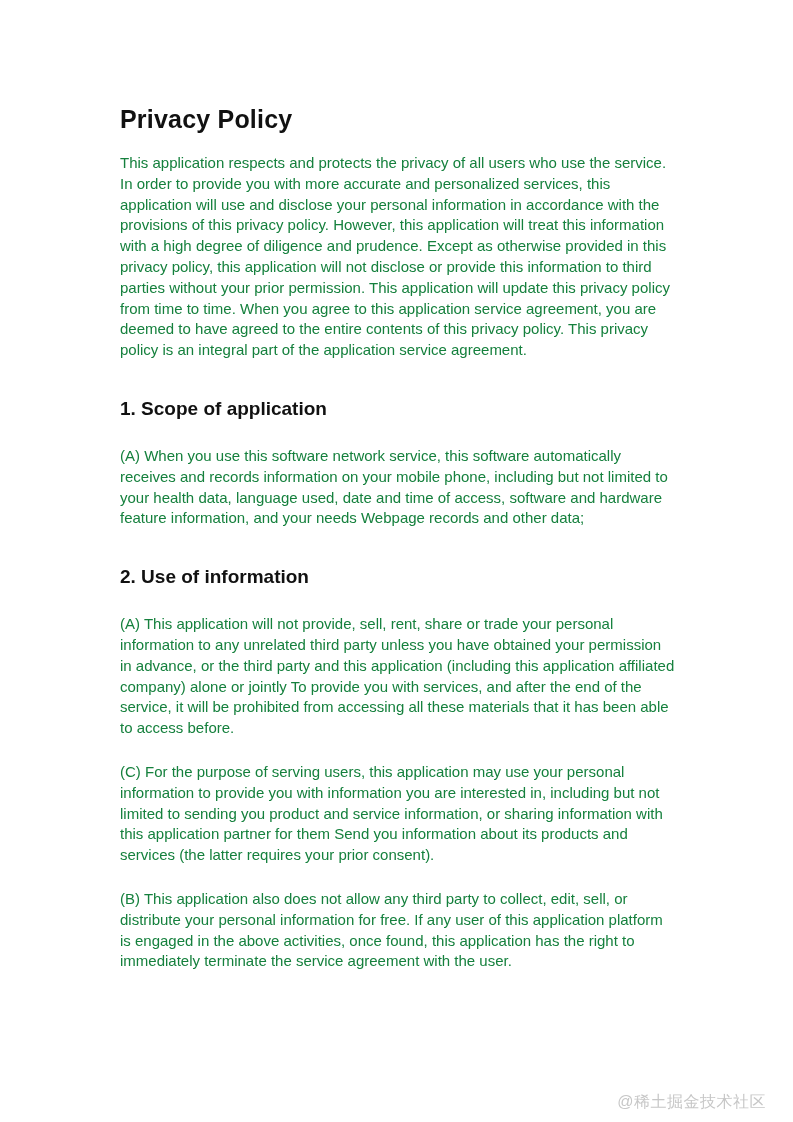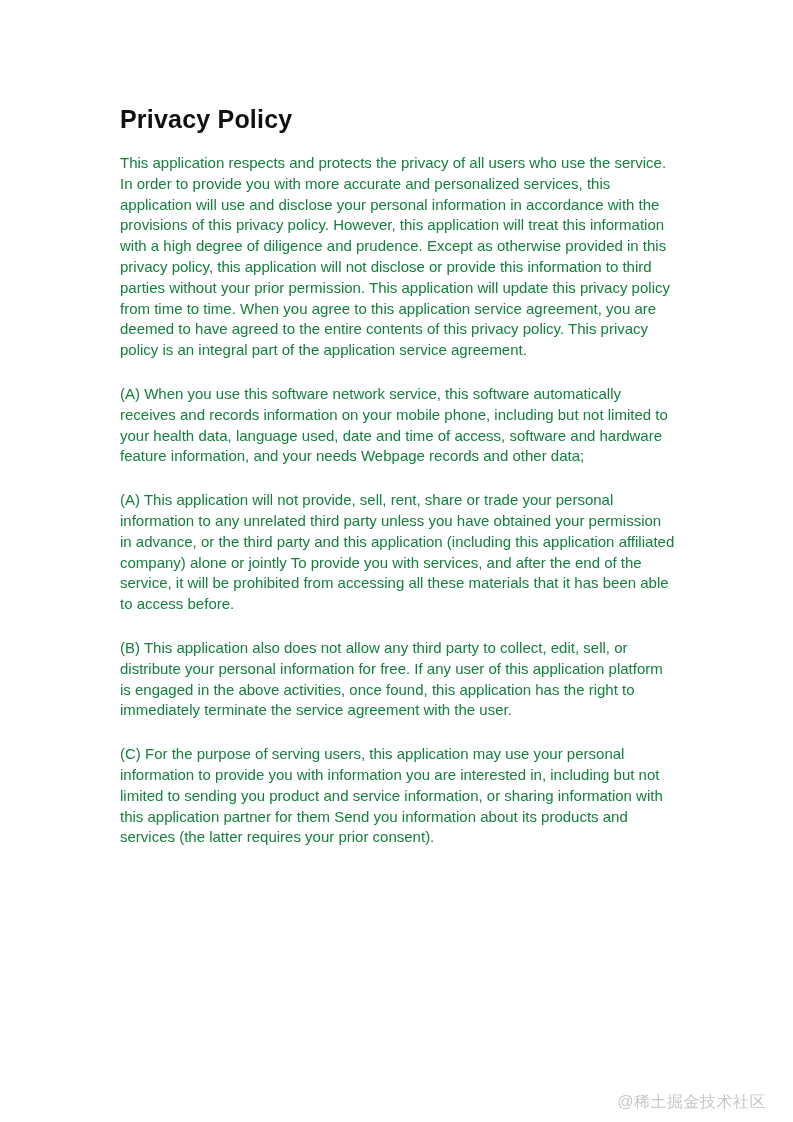--- a/index.html
+++ b/index.html
@@ -53,25 +53,27 @@
 </style>
 </head>
 <body>
 
 <div class="doc">
 
   <h1 class="doc-title">Privacy Policy</h1>
 
   <p>This application respects and protects the privacy of all users who use the service. In order to provide you with more accurate and personalized services, this application will use and disclose your personal information in accordance with the provisions of this privacy policy. However, this application will treat this information with a high degree of diligence and prudence. Except as otherwise provided in this privacy policy, this application will not disclose or provide this information to third parties without your prior permission. This application will update this privacy policy from time to time. When you agree to this application service agreement, you are deemed to have agreed to the entire contents of this privacy policy. This privacy policy is an integral part of the application service agreement.</p>
 
+  <h2 class="section-heading">1. Scope of application</h2>
 
   <p>(A) When you use this software network service, this software automatically receives and records information on your mobile phone, including but not limited to your health data, language used, date and time of access, software and hardware feature information, and your needs Webpage records and other data;</p>
 
+  <h2 class="section-heading">2. Use of information</h2>
 
   <p>(A) This application will not provide, sell, rent, share or trade your personal information to any unrelated third party unless you have obtained your permission in advance, or the third party and this application (including this application affiliated company) alone or jointly To provide you with services, and after the end of the service, it will be prohibited from accessing all these materials that it has been able to access before.</p>
 
+  <p>(C) For the purpose of serving users, this application may use your personal information to provide you with information you are interested in, including but not limited to sending you product and service information, or sharing information with this application partner for them Send you information about its products and services (the latter requires your prior consent).</p>
+
   <p>(B) This application also does not allow any third party to collect, edit, sell, or distribute your personal information for free. If any user of this application platform is engaged in the above activities, once found, this application has the right to immediately terminate the service agreement with the user.</p>
-
-  <p>(C) For the purpose of serving users, this application may use your personal information to provide you with information you are interested in, including but not limited to sending you product and service information, or sharing information with this application partner for them Send you information about its products and services (the latter requires your prior consent).</p>
 
 </div>
 
 <div class="watermark">@稀土掘金技术社区</div>
 
 </body></html>

